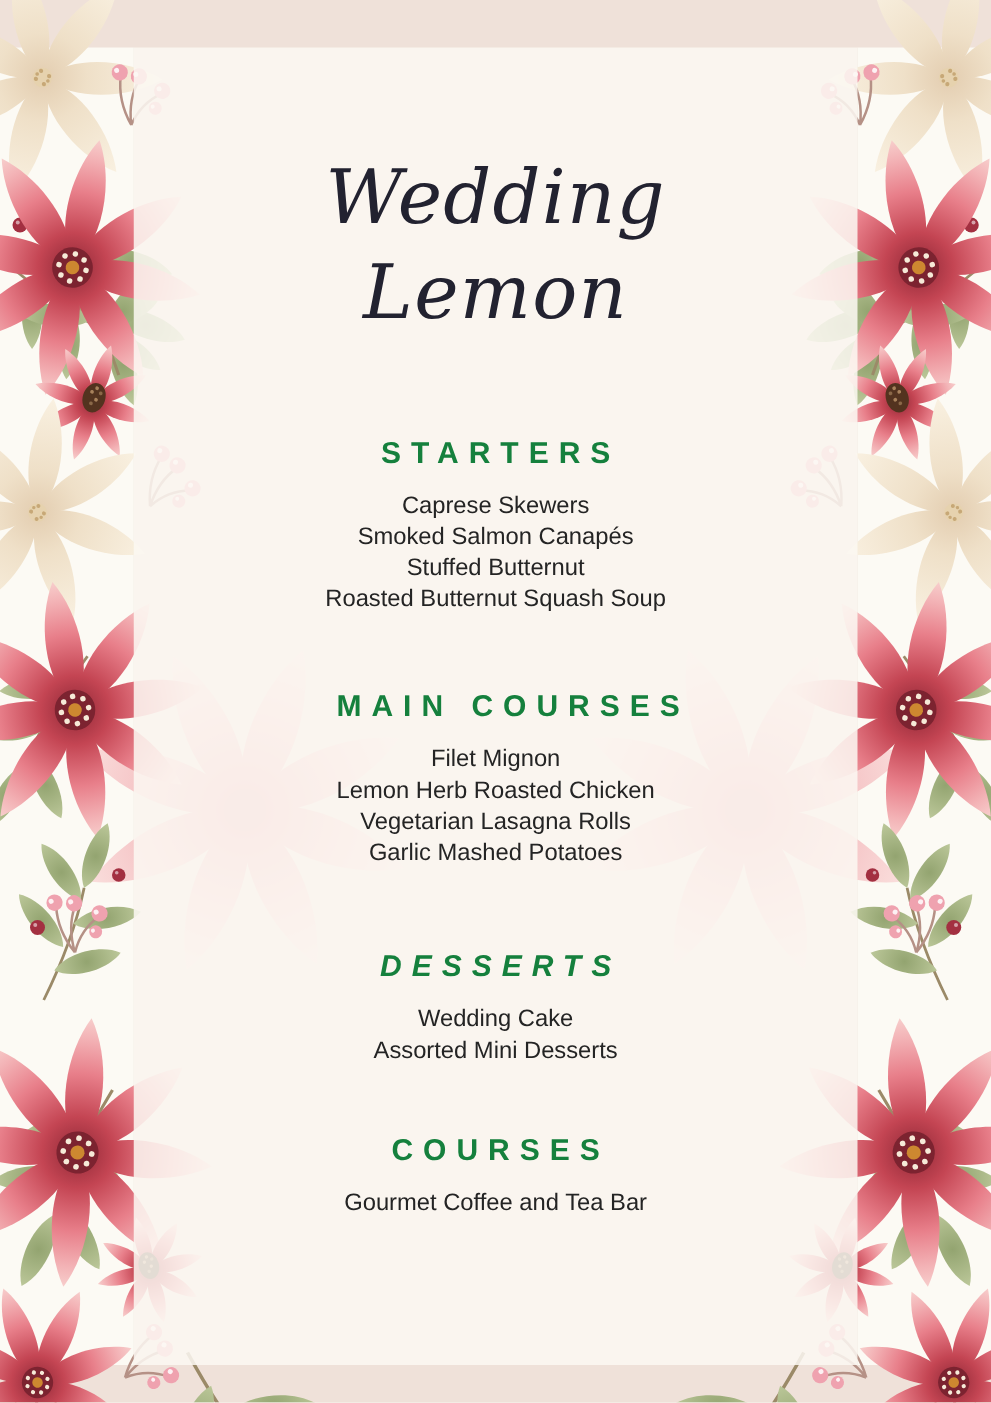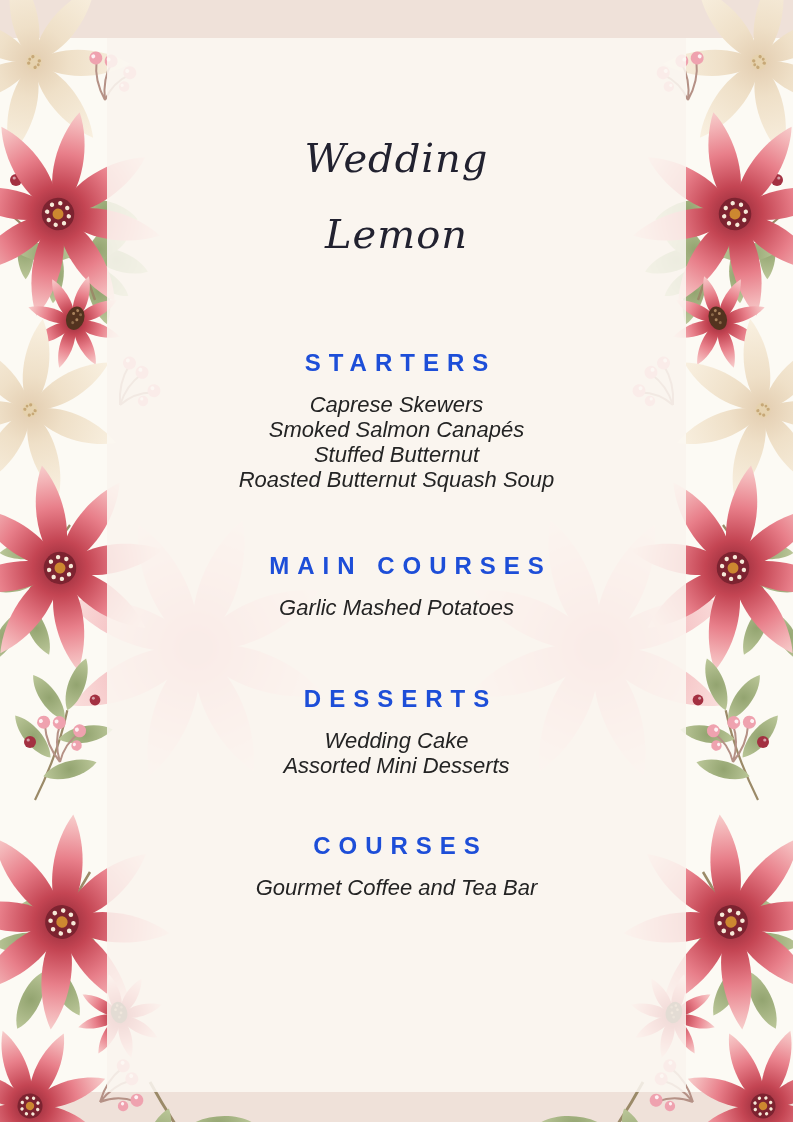--- a/index.html
+++ b/index.html
@@ -23,37 +23,37 @@
     background:rgba(251,248,242,0.86);
   }
   .menu-content{
     position:absolute;left:0;top:0;width:100%;
     text-align:center;color:#1d1d1d;
   }
   .menu-title{
     margin:0;padding-top:82px;
     font-family:"DejaVu Serif","Liberation Serif",serif;
     font-style:italic;font-weight:500;
-    font-size:40px;line-height:76px;color:#222230;
+    font-size:60px;line-height:76px;color:#222230;
     letter-spacing:1px;
   }
   .menu-section{margin:0;}
   .section-heading{
     margin:0;
     font-family:"Liberation Sans",sans-serif;
     font-weight:700;font-size:24px;line-height:30px;
-    letter-spacing:8px;text-indent:8px;color:#1d4ed8;
+    letter-spacing:8px;text-indent:8px;color:#15803d;
   }
   .section-items{margin:0;padding:0;list-style:none;}
   .section-items li{
-    font-style:italic;font-size:22px;line-height:25px;color:#242424;
+    font-size:19px;line-height:25px;color:#242424;
   }
   .sec-1 .section-heading{margin-top:76px;}
   .sec-2 .section-heading{margin-top:59px;padding-left:20px;}
-  .sec-3 .section-heading{margin-top:64px;}
+  .sec-3 .section-heading{margin-top:64px;font-style:italic;}
   .sec-4 .section-heading{margin-top:53px;}
   .section-items{margin-top:14px;}
 </style>
 </head>
 <body>
 
 <div class="side-strip left"></div>
 <div class="side-strip right"></div>
 
 <svg class="floral-svg" viewBox="0 0 793 1122" aria-hidden="true">
@@ -230,20 +230,23 @@
         <li>Caprese Skewers</li>
         <li>Smoked Salmon Canapés</li>
         <li>Stuffed Butternut</li>
         <li>Roasted Butternut Squash Soup</li>
       </ul>
     </section>
 
     <section class="menu-section sec-2">
       <h2 class="section-heading">MAIN COURSES</h2>
       <ul class="section-items">
+        <li>Filet Mignon</li>
+        <li>Lemon Herb Roasted Chicken</li>
+        <li>Vegetarian Lasagna Rolls</li>
         <li>Garlic Mashed Potatoes</li>
       </ul>
     </section>
 
     <section class="menu-section sec-3">
       <h2 class="section-heading">DESSERTS</h2>
       <ul class="section-items">
         <li>Wedding Cake</li>
         <li>Assorted Mini Desserts</li>
       </ul>

